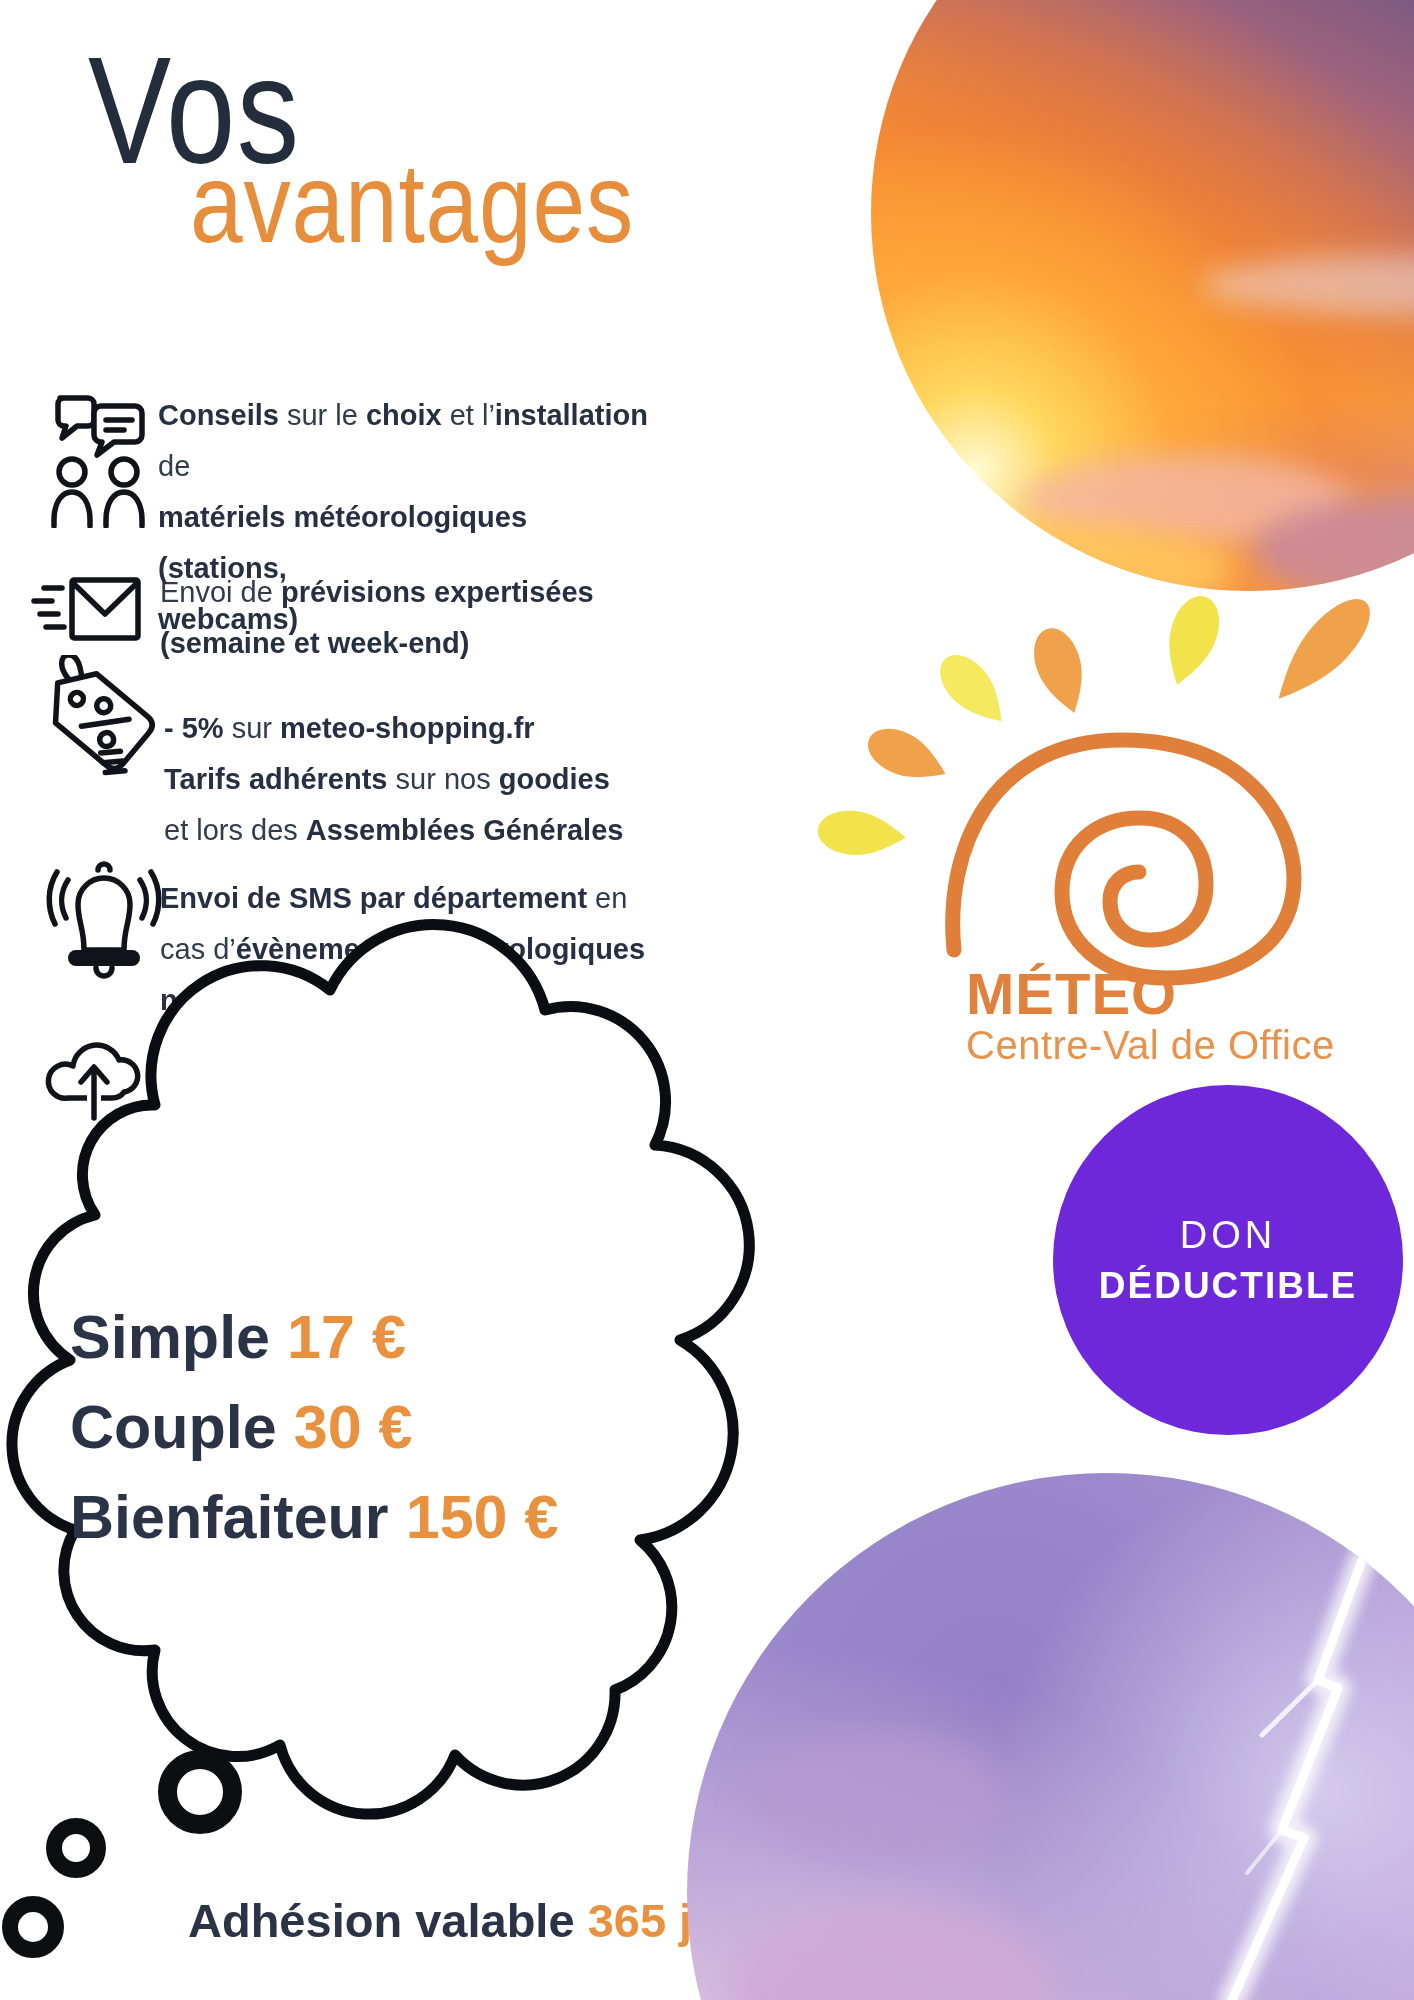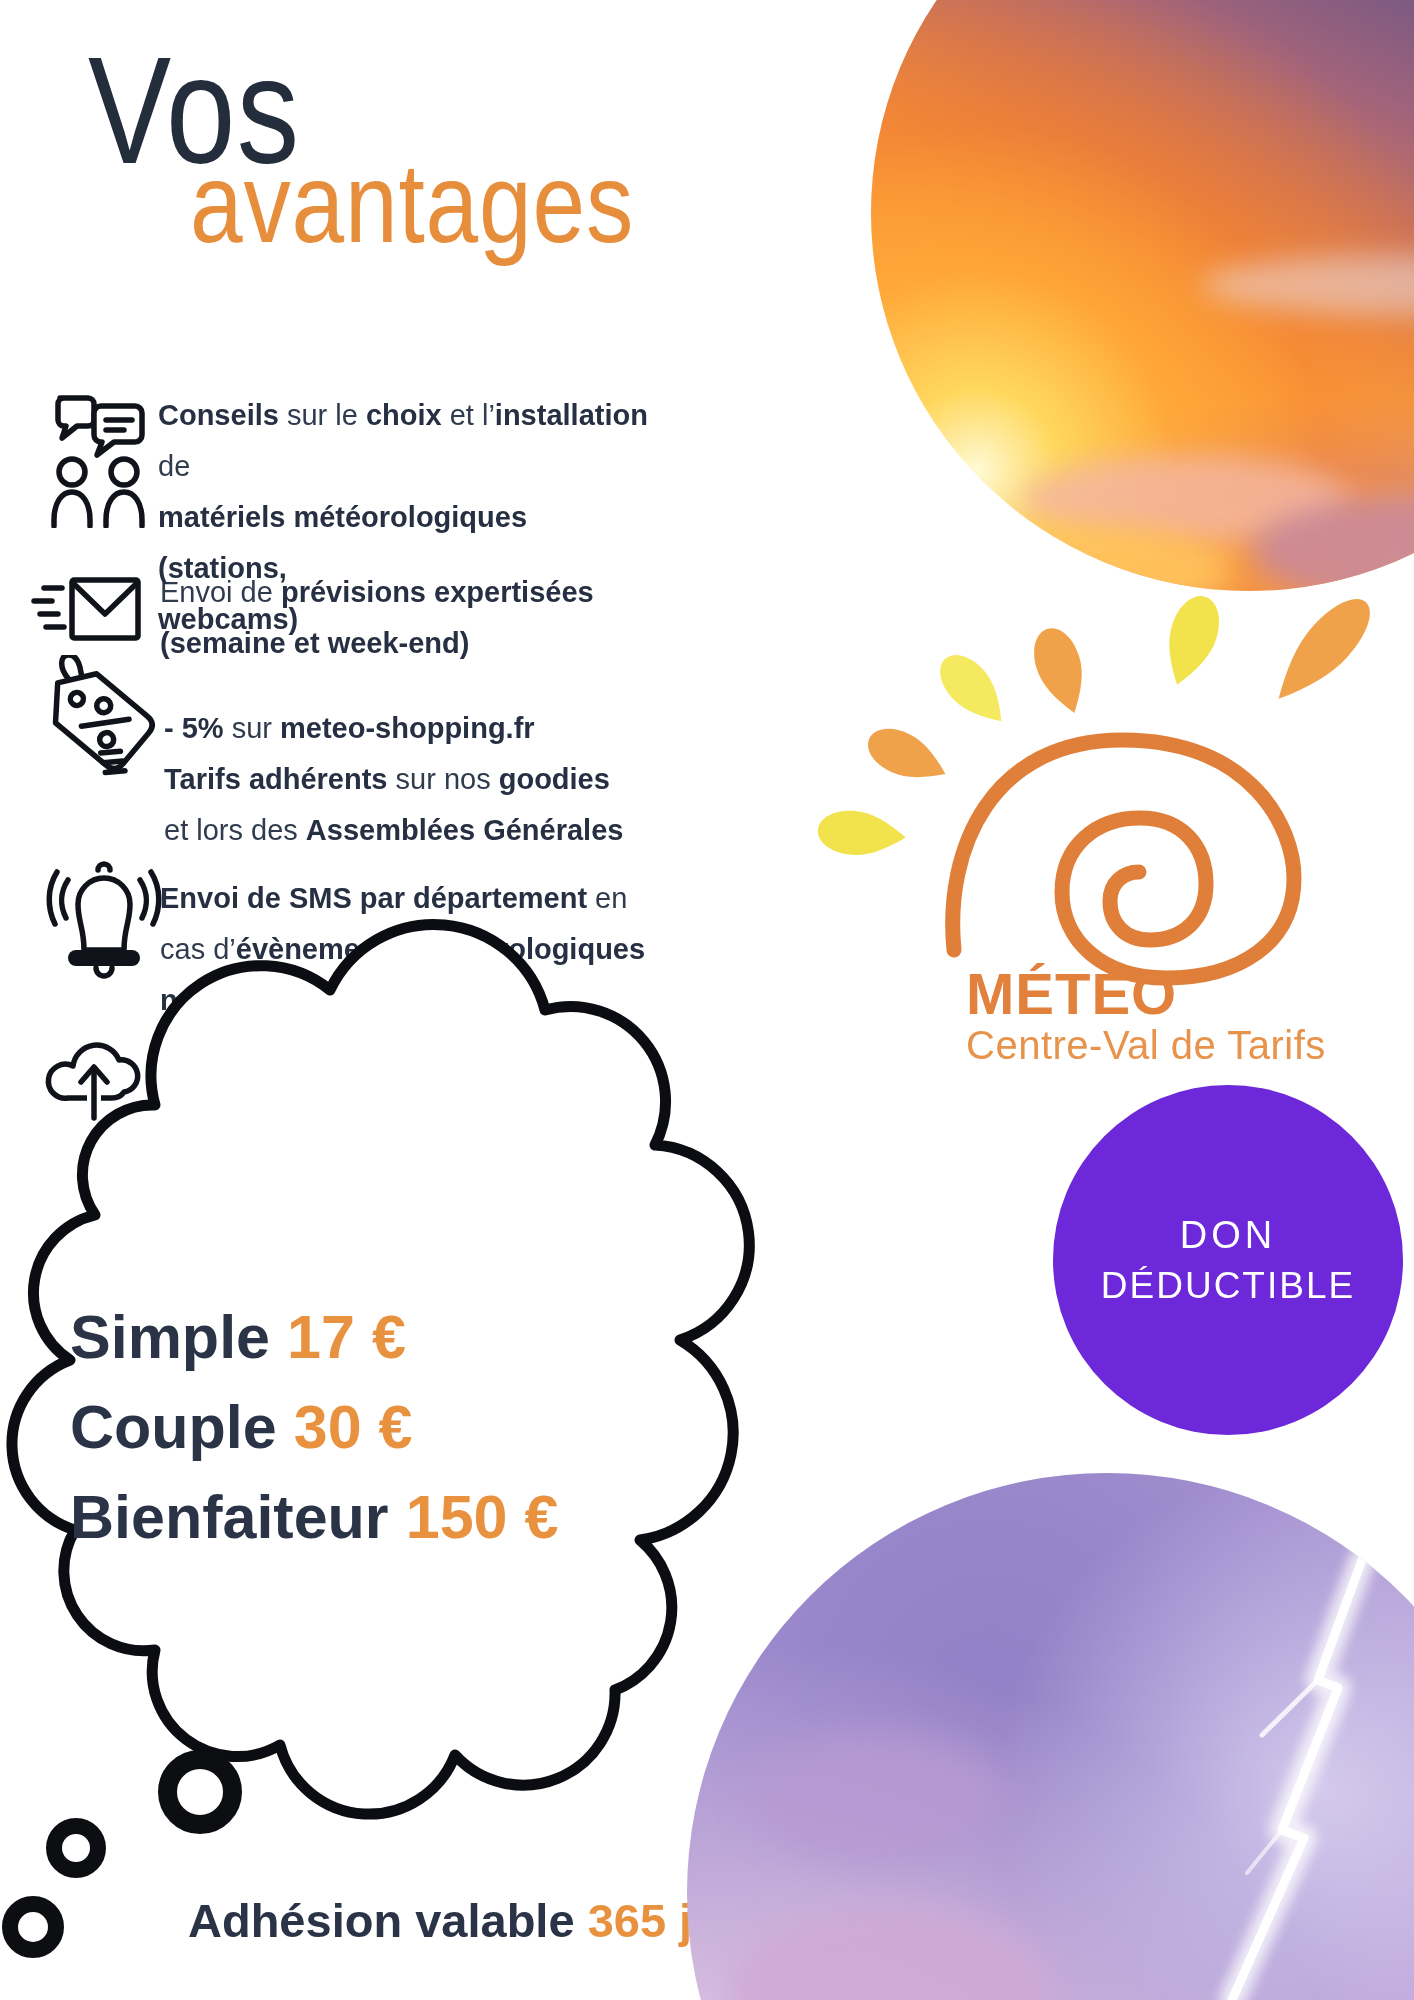--- a/index.html
+++ b/index.html
@@ -46,21 +46,21 @@
   .icon-svg{stroke:#101319;stroke-width:5.5;fill:none;stroke-linecap:round;stroke-linejoin:round;}
 
   
   .logo-meteo{left:966px;top:960px;font-size:58px;font-weight:700;color:#e2813c;letter-spacing:1px;}
   .logo-region{left:966px;top:1023px;font-size:40px;font-weight:400;color:#e8934c;letter-spacing:.5px;}
 
   
   .don{left:1053px;top:1085px;width:350px;height:350px;border-radius:50%;background:#6d28d9;
        display:flex;flex-direction:column;align-items:center;justify-content:center;color:#fff;text-align:center;}
   .don-l1{font-size:38px;letter-spacing:4px;font-weight:400;}
-  .don-l2{font-size:37px;letter-spacing:2px;font-weight:400;margin-top:8px;}
+  .don-l2{font-size:37px;letter-spacing:2px;font-weight:700;margin-top:8px;}
   .don-l3{font-family:"Liberation Serif",serif;font-style:italic;font-size:92px;margin-top:10px;line-height:1;}
 
   
   .price-box{left:70px;top:1292px;width:610px;text-align:left;}
   .price-line{font-size:61px;font-weight:700;color:#2b3446;line-height:90px;white-space:nowrap;}
   .price-line .pprice{color:#e8913f;margin-left:.28em;}
   .ring{border-radius:50%;background:#fff;border-style:solid;border-color:#0c0e12;}
   .ring1{left:158px;top:1750px;width:46px;height:46px;border-width:19px;}
   .ring2{left:46px;top:1818px;width:28px;height:28px;border-width:16px;}
   .ring3{left:2px;top:1896px;width:30px;height:30px;border-width:16px;}
@@ -168,21 +168,21 @@
     <g>
       <path d="M0,38 C-13,20 -21,4 -21,-12 C-21,-33 -11,-46 0,-46 C11,-46 21,-33 21,-12 C21,4 13,20 0,38 Z" transform="translate(911,758) rotate(-65)" fill="#efa24a"></path>
       <path d="M0,38 C-13,20 -21,4 -21,-12 C-21,-33 -11,-46 0,-46 C11,-46 21,-33 21,-12 C21,4 13,20 0,38 Z" transform="translate(866,834) rotate(-85) scale(1.05)" fill="#f2e34d"></path>
       <path d="M0,38 C-13,20 -21,4 -21,-12 C-21,-33 -11,-46 0,-46 C11,-46 21,-33 21,-12 C21,4 13,20 0,38 Z" transform="translate(976,693) rotate(-42)" fill="#f5e960"></path>
       <path d="M0,38 C-13,20 -21,4 -21,-12 C-21,-33 -11,-46 0,-46 C11,-46 21,-33 21,-12 C21,4 13,20 0,38 Z" transform="translate(1062,675) rotate(-18) scale(1.05)" fill="#efa24a"></path>
       <path d="M0,38 C-13,20 -21,4 -21,-12 C-21,-33 -11,-46 0,-46 C11,-46 21,-33 21,-12 C21,4 13,20 0,38 Z" transform="translate(1190,645) rotate(18) scale(1.1)" fill="#f2e34d"></path>
       <path d="M0,38 C-13,20 -21,4 -21,-12 C-21,-33 -11,-46 0,-46 C11,-46 21,-33 21,-12 C21,4 13,20 0,38 Z" transform="translate(1318,655) rotate(42) scale(1.1,1.55)" fill="#efa24a"></path>
     </g>
   </svg>
   <div class="abs logo-meteo">MÉTÉO</div>
-  <div class="abs logo-region">Centre-Val de Tarifs</div>
+  <div class="abs logo-region">Centre-Val de Office</div>
 
   <div class="abs don">
     <div class="don-l1">DON</div>
     <div class="don-l2">DÉDUCTIBLE</div>
   </div>
 
   <svg class="abs" style="left:0;top:900px" width="760" height="1020" viewBox="0 900 760 1020">
     <path d="M155,1105
              A110,110 0 0 1 330,990
              A115,115 0 0 1 545,1010

